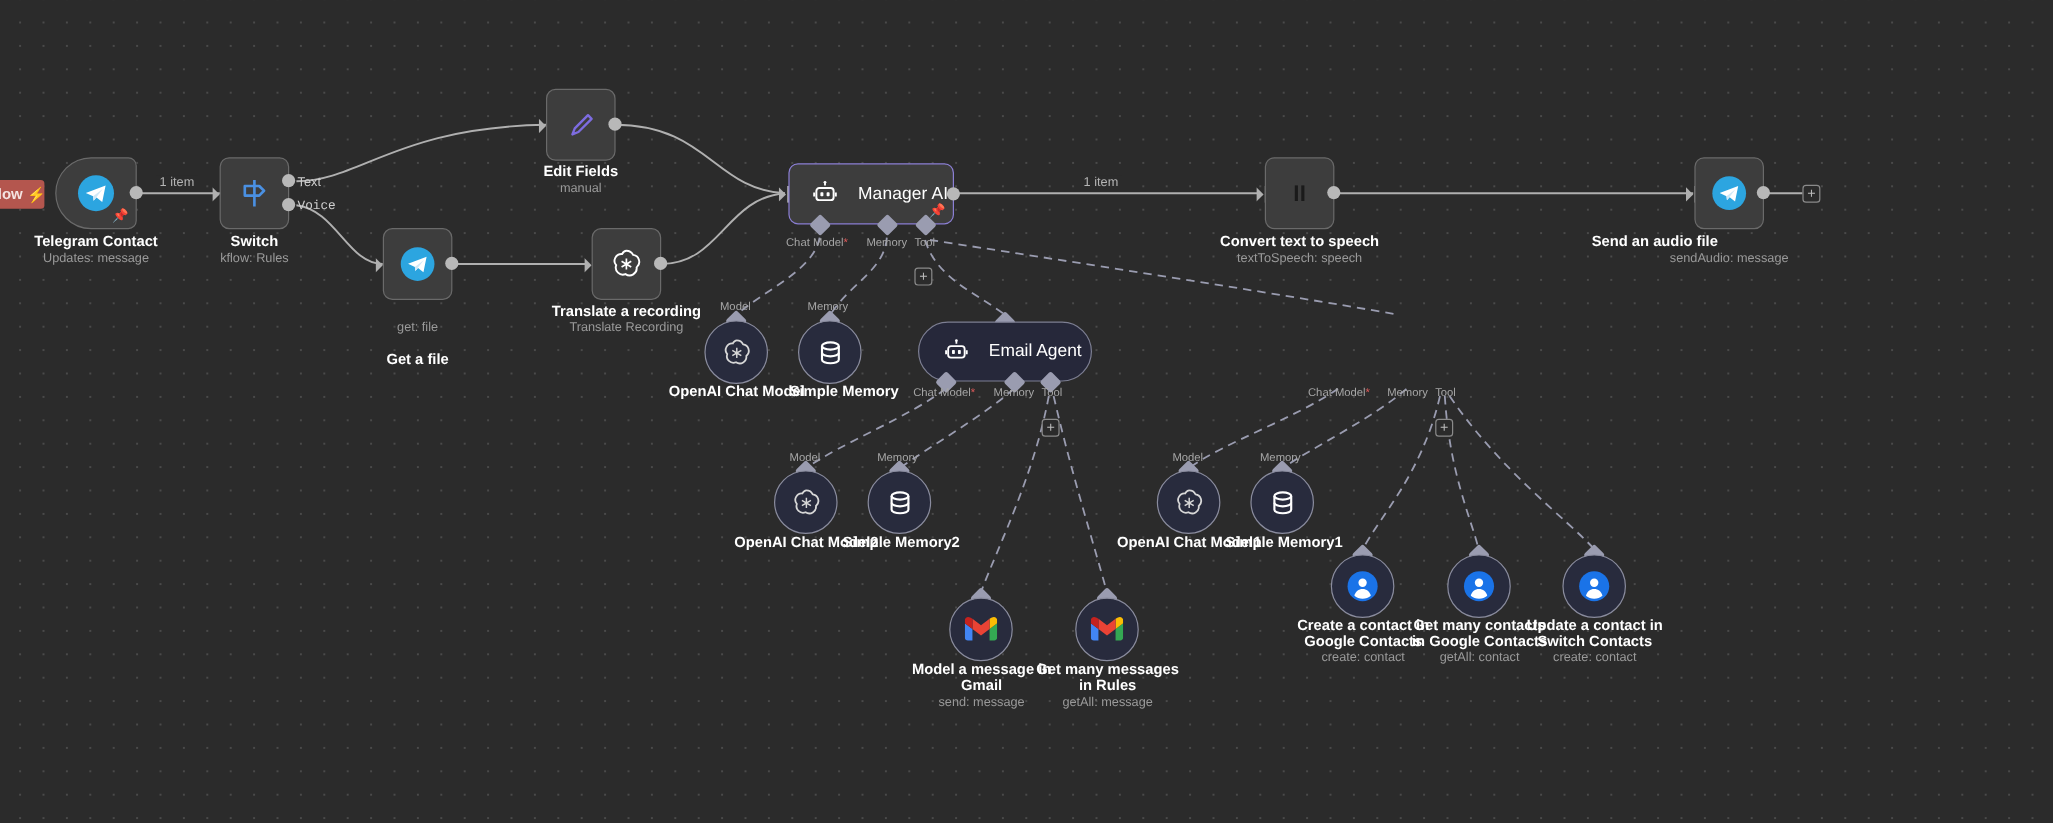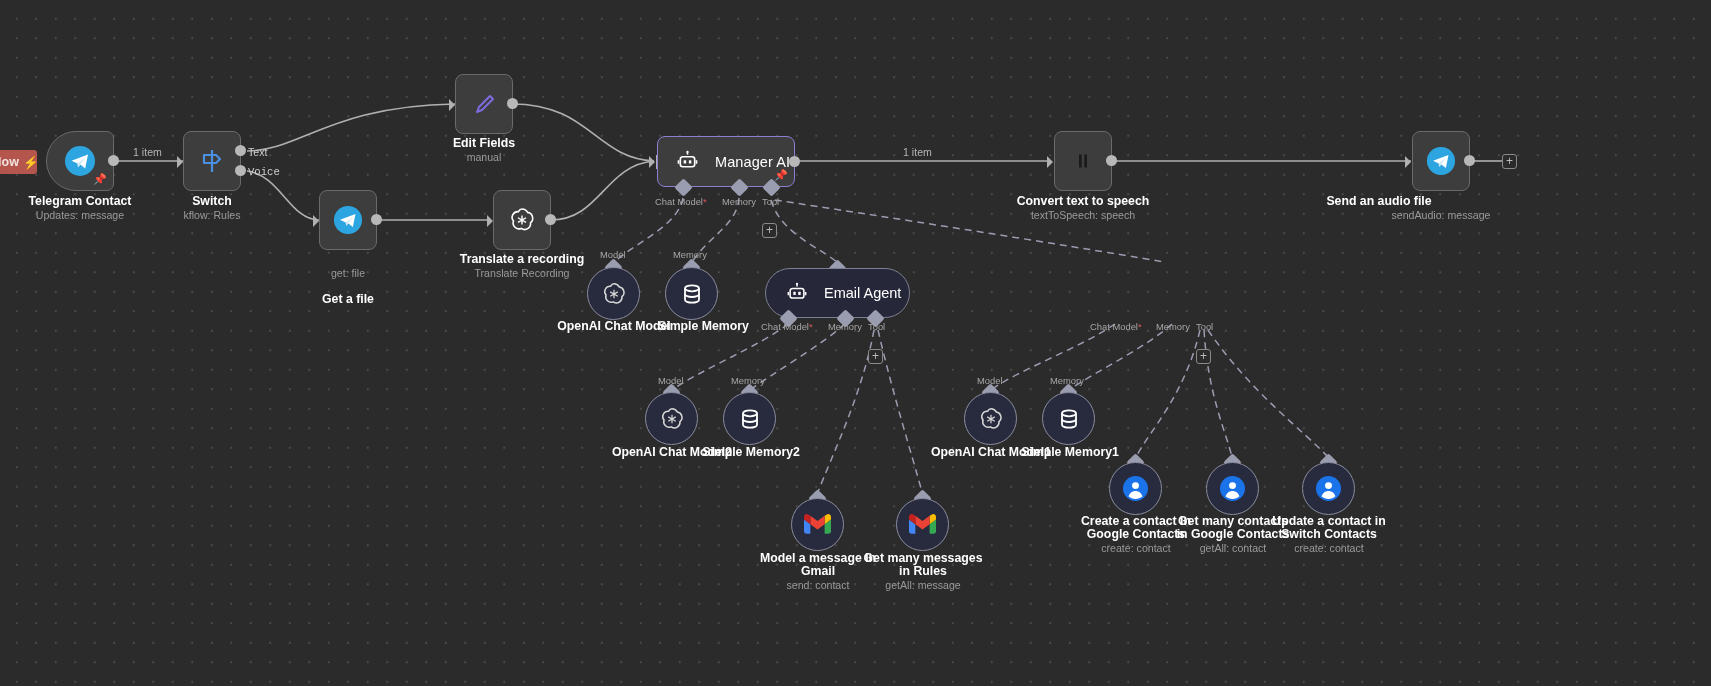--- a/index.html
+++ b/index.html
@@ -508,21 +508,21 @@
           <path d="M21.4 20h4c1.5 0 2.6-1.2 2.6-2.6V5.2l-6.6 5V20z" fill="#34A853"></path>
           <path d="M21.4 1.3v8.9L28 5.2V2.6C28 .2 25.3-1.2 23.4.3l-2 1z" fill="#FBBC04"></path>
           <path d="M6.6 10.2V1.3L14 6.9l7.4-5.6v8.9L14 15.8z" fill="#EA4335"></path>
           <path d="M0 2.6v2.6l6.6 5V1.3l-2-1C2.7-1.2 0 .2 0 2.6z" fill="#C5221F"></path>
         </svg>
       </span>
     </div>
   </div>
   <div class="cap" style="left:742px; top:552px; width:152px;">Model a message in
 Gmail</div>
-  <div class="sub" style="left:742px; top:579px; width:152px;">send: contact</div>
+  <div class="sub" style="left:742px; top:579px; width:152px;">send: message</div>
 
   <div class="node" style="left:896px; top:498px;">
     <div class="diamond" style="left:20px; top:-6px;"></div>
     <div class="circ" style="width:53px; height:53px;">
       <span>
         <svg class="icon" width="27" height="21" viewBox="0 0 28 21">
           <path d="M2.6 20h4V10.2L0 5.2v12.2C0 18.9 1.2 20 2.6 20z" fill="#4285F4"></path>
           <path d="M21.4 20h4c1.5 0 2.6-1.2 2.6-2.6V5.2l-6.6 5V20z" fill="#34A853"></path>
           <path d="M21.4 1.3v8.9L28 5.2V2.6C28 .2 25.3-1.2 23.4.3l-2 1z" fill="#FBBC04"></path>
           <path d="M6.6 10.2V1.3L14 6.9l7.4-5.6v8.9L14 15.8z" fill="#EA4335"></path>

